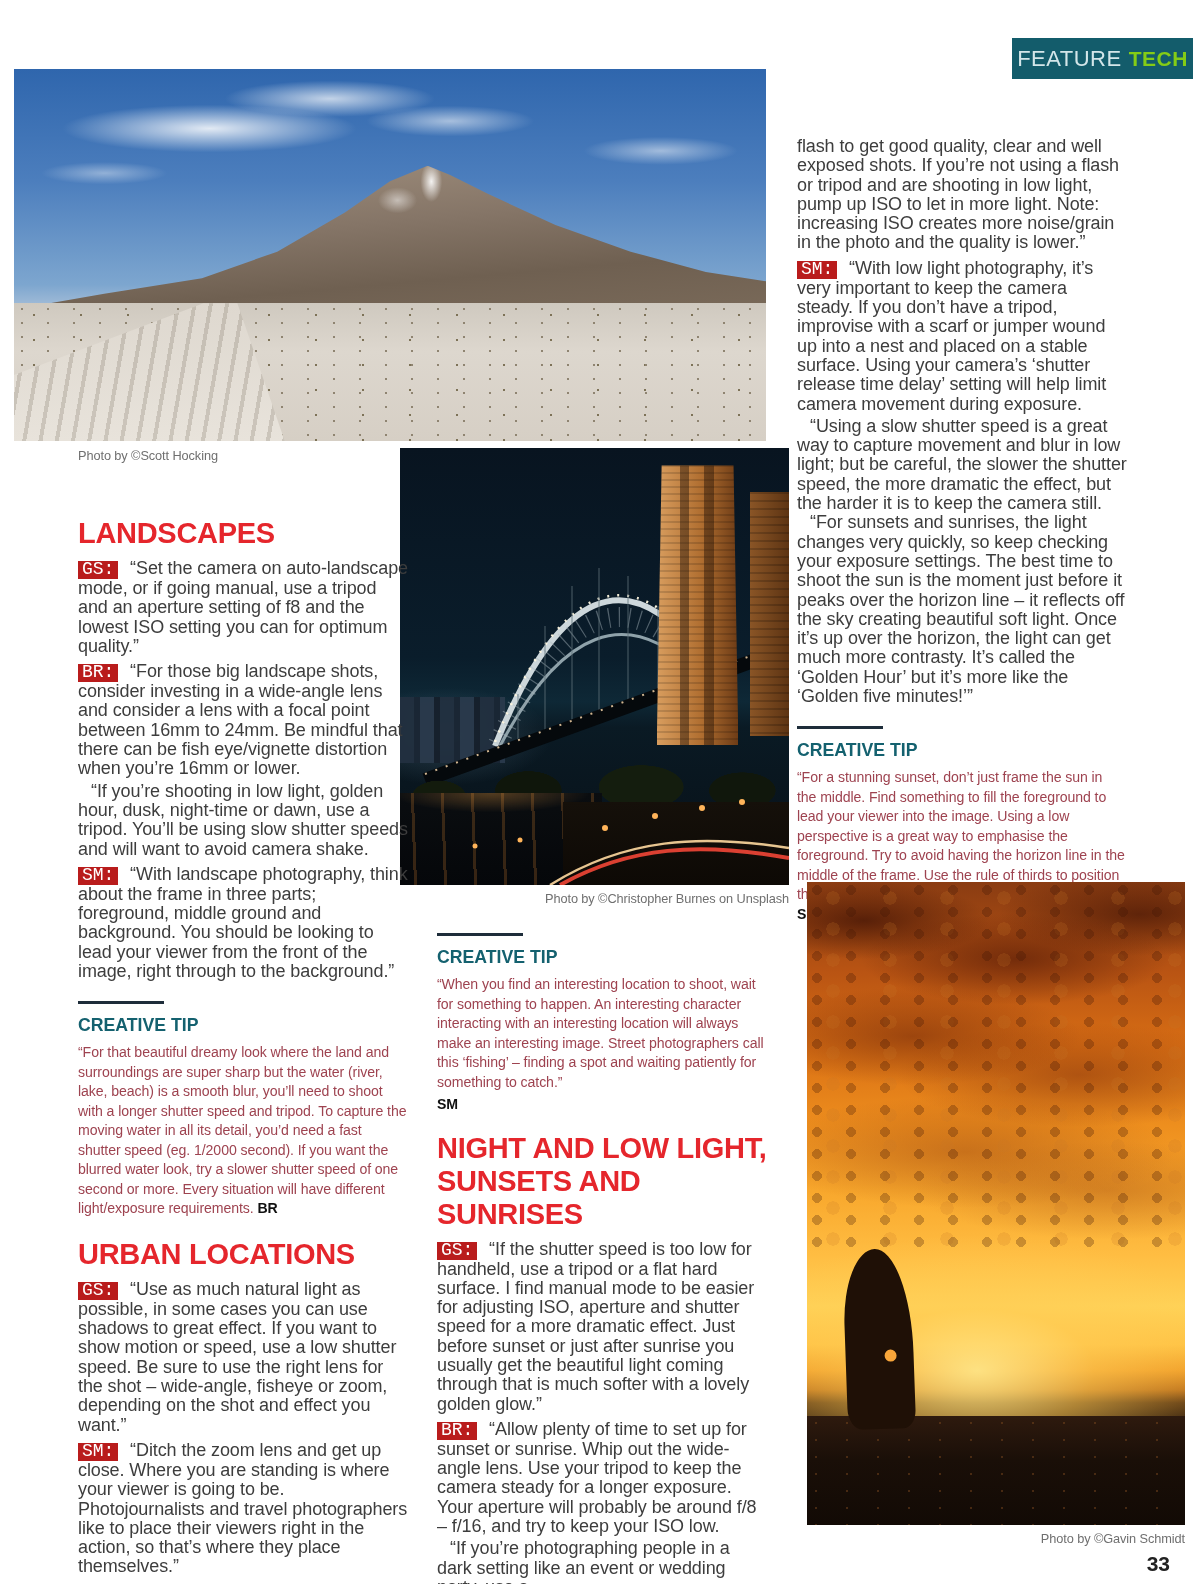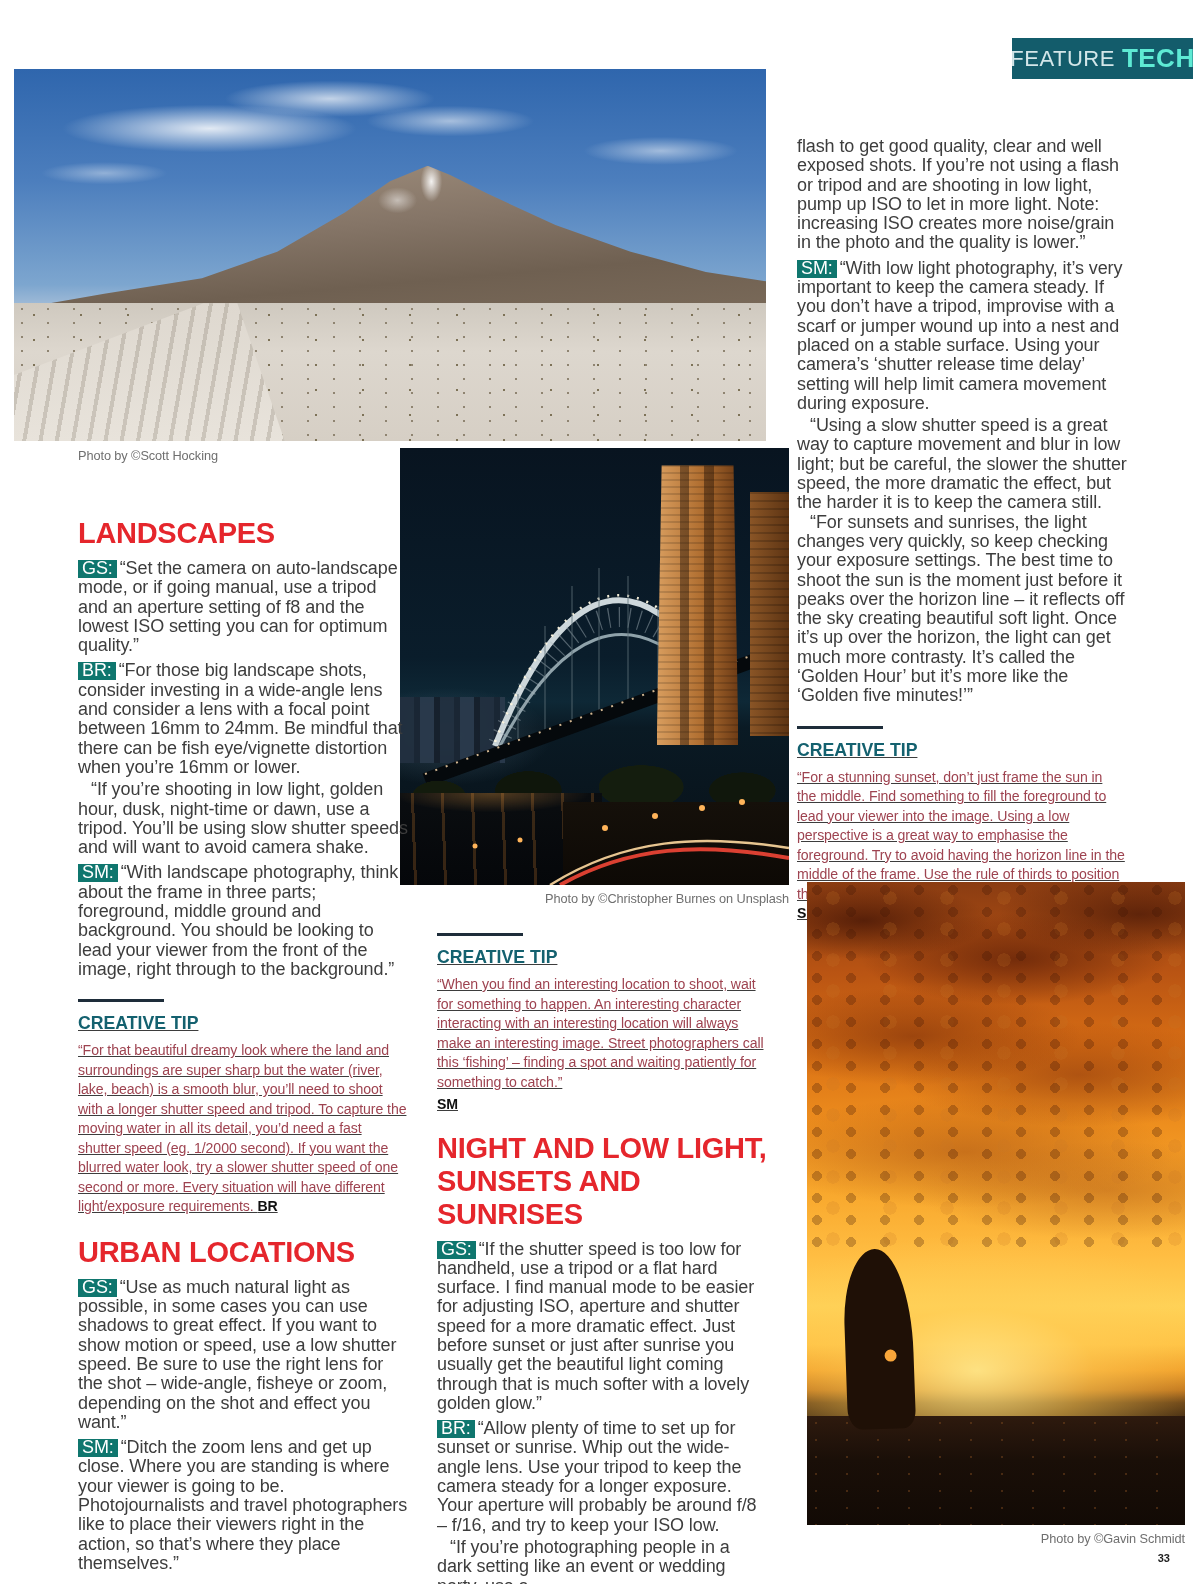--- a/index.html
+++ b/index.html
@@ -6,41 +6,41 @@
   body{
     width:1200px;height:1584px;position:relative;background:#ffffff;
     font-family:"Liberation Sans", sans-serif;color:#3d3d3d;overflow:hidden;
   }
   
   .feature-badge{
     position:absolute;left:1004px;top:38px;width:181px;height:41px;
     background:#135c6b;display:flex;align-items:center;justify-content:center;gap:7px;margin-left:8px;
   }
   .feature-badge .f{font-size:22px;color:#d3e6e9;letter-spacing:.5px;}
-  .feature-badge .t{font-size:26px;color:#5eead4;font-weight:bold;letter-spacing:.5px;}
+  .feature-badge .t{font-size:21px;color:#84cc16;font-weight:bold;letter-spacing:.5px;}
 
   
   .col{position:absolute;}
   .col p{margin:0 0 3px;font-size:18px;line-height:19.3px;letter-spacing:-.1px;}
   .col p.lead{margin-top:6px;}
   .col p.indent{text-indent:13px;margin-bottom:0;}
-  .badge{display:inline-block;background:#0f766e;color:#fff;padding:0 4px 1px 4px;margin-right:3px;line-height:17px;}
+  .badge{display:inline-block;background:#b91c1c;color:#fff;padding:0 4px 1px 4px;margin-right:12px;line-height:17px;font-family:Liberation Mono, monospace;}
   h1.red{font-size:29px;line-height:33px;color:#e5262c;margin:0 0 9px;font-weight:bold;letter-spacing:-.3px;}
   h1.red.mt{margin-top:20px;}
-  .tip{margin-top:20px;text-decoration:underline;}
+  .tip{margin-top:20px;}
   .tip .rule{width:86px;height:3px;background:#1e2d3a;margin-bottom:11px;}
   .tip h2{font-size:19px;line-height:20px;color:#14616f;margin:0 0 7px;font-weight:bold;transform:scaleX(.93);transform-origin:left top;white-space:nowrap;}
   .tiptext{color:#9e4350;font-size:15.2px;line-height:19.5px;width:107%;transform:scaleX(.93);transform-origin:left top;letter-spacing:-.1px;}
   .tiptext b{color:#111;}
   .tiptext.attr-block b{display:block;margin-top:3px;}
   .endmark{display:inline-flex;align-items:center;justify-content:center;width:17px;height:17px;border-radius:50%;background:#000;color:#fff;font-size:12px;font-weight:bold;vertical-align:-3px;margin-left:4px;}
   .caption{position:absolute;font-size:13.3px;color:#6f6f6f;letter-spacing:-.1px;}
   .caption.left{transform:scaleX(.96);transform-origin:left top;}
   .caption.right{text-align:right;transform:scaleX(.96);transform-origin:right top;}
-  .pagenum{position:absolute;left:1080px;top:1552px;width:90px;text-align:right;font-size:11px;font-weight:bold;color:#222;}
+  .pagenum{position:absolute;left:1080px;top:1552px;width:90px;text-align:right;font-size:21px;font-weight:bold;color:#222;}
 
   
   .photo1{
     position:absolute;left:14px;top:69px;width:752px;height:372px;overflow:hidden;
     background:
       radial-gradient(ellipse 210px 34px at 26% 16%, rgba(255,255,255,.85), rgba(255,255,255,0) 70%),
       radial-gradient(ellipse 150px 26px at 42% 8%, rgba(255,255,255,.7), rgba(255,255,255,0) 70%),
       radial-gradient(ellipse 120px 22px at 58% 14%, rgba(255,255,255,.55), rgba(255,255,255,0) 70%),
       radial-gradient(ellipse 110px 20px at 86% 22%, rgba(255,255,255,.5), rgba(255,255,255,0) 70%),
       radial-gradient(ellipse 90px 16px at 12% 28%, rgba(255,255,255,.4), rgba(255,255,255,0) 70%),

